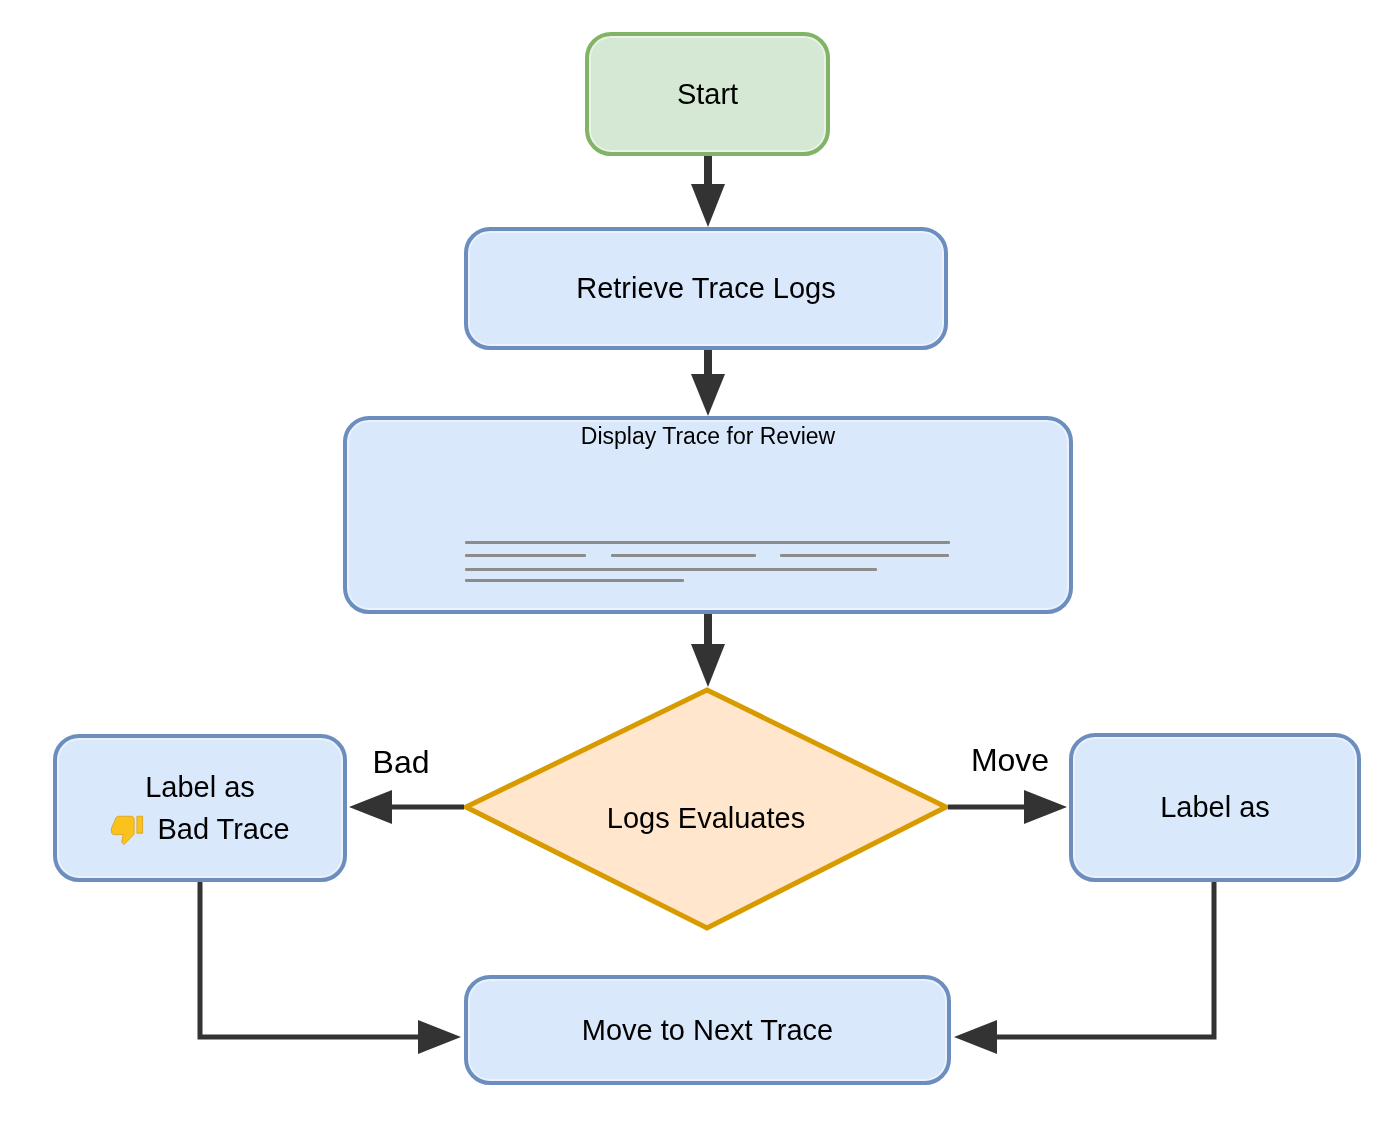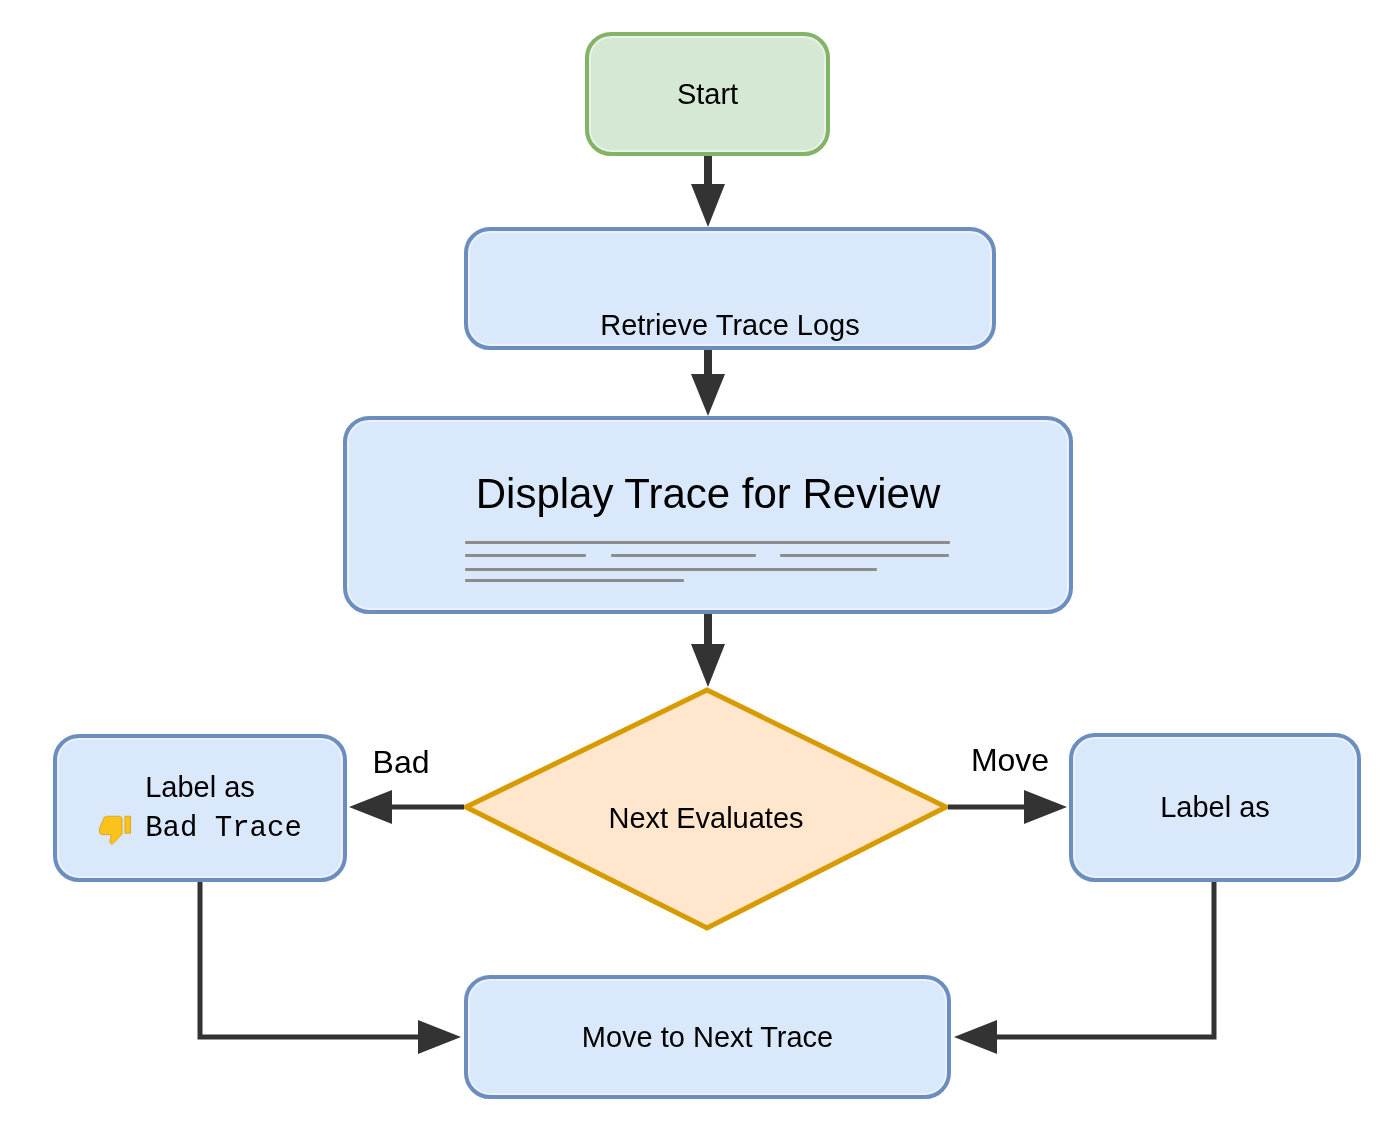--- a/index.html
+++ b/index.html
@@ -50,35 +50,33 @@
   .node.process {
     background: var(--process-fill);
     border: 4px solid var(--process-border);
   }
   .node.start-node {
     background: var(--start-fill);
     border: 4px solid var(--start-border);
   }
   .node.display-node {
     justify-content: flex-start;
-    padding-top: 44px;
-    font-size: 42px;
+    font-size: 23px;
   }
   .preview-line {
     position: absolute;
     height: 3px;
     background: var(--preview-line);
     border-radius: 1px;
   }
   .icon-row {
     display: flex;
     align-items: center;
     justify-content: center;
     gap: 13px;
-    font-family: Liberation Mono, monospace;
   }
   .thumb { display: inline-block; }
   .thumb-fill {
     fill: var(--emoji-yellow);
     stroke: #dba018;
     stroke-width: 0.6px;
   }
   .decision-label {
     position: absolute;
     transform: translate(-50%, -50%);
@@ -136,52 +134,52 @@
     <g>
       <path class="edge thin" d="M 1214 881 L 1214 1037 L 995 1037"></path>
       <polygon class="head" points="997,1020 997,1054 954,1037"></polygon>
     </g>
   </svg>
 
   <div class="node start-node" style="left:585px; top:32px; width:245px; height:124px;">
     <span>Start</span>
   </div>
 
-  <div class="node process" style="left:464px; top:227px; width:532px; height:123px;justify-content:flex-end;">
+  <div class="node process" style="left:464px; top:227px; width:484px; height:123px;">
     <span>Retrieve Trace Logs</span>
   </div>
 
   <div class="node process display-node" style="left:343px; top:416px; width:730px; height:198px;">
     <span>Display Trace for Review</span>
     <div>
       <div class="preview-line" style="left:118px; top:121px; width:485px;"></div>
       <div class="preview-line" style="left:118px; top:134px; width:121px;"></div>
       <div class="preview-line" style="left:264px; top:134px; width:145px;"></div>
       <div class="preview-line" style="left:433px; top:134px; width:169px;"></div>
       <div class="preview-line" style="left:118px; top:148px; width:412px;"></div>
       <div class="preview-line" style="left:118px; top:159px; width:219px;"></div>
     </div>
   </div>
 
-  <div class="decision-label" style="left:706px; top:818px;">Next Evaluates</div>
+  <div class="decision-label" style="left:706px; top:818px;">Logs Evaluates</div>
 
   <div class="edge-label" style="left:401px; top:762px;">Bad</div>
   <div class="edge-label" style="left:1010px; top:760px;">Move</div>
 
   <div class="node process" style="left:53px; top:734px; width:294px; height:148px;">
     <div>Label as</div>
     <div class="icon-row">
       <svg class="thumb" viewBox="0 0 24 24" width="34" height="34" aria-label="👎">
         <path class="thumb-fill" transform="rotate(180 12 12)" d="M1 21h4V9H1v12zm22-11c0-1.1-.9-2-2-2h-6.31l.95-4.57.03-.32c0-.41-.17-.79-.44-1.06L14.17 1 7.59 7.59C7.22 7.95 7 8.45 7 9v10c0 1.1.9 2 2 2h9c.83 0 1.54-.5 1.84-1.22l3.02-7.05c.09-.23.14-.47.14-.72v-2z"></path>
       </svg>
       <span>Bad Trace</span>
     </div>
   </div>
 
   <div class="node process" style="left:1069px; top:733px; width:292px; height:149px;">
     <div>Label as</div>
   </div>
 
-  <div class="node process" style="left:464px; top:975px; width:487px; height:124px;">
+  <div class="node process" style="left:464px; top:975px; width:487px; height:110px;">
     <span>Move to Next Trace</span>
   </div>
 
 </div>
 
 </body></html>

